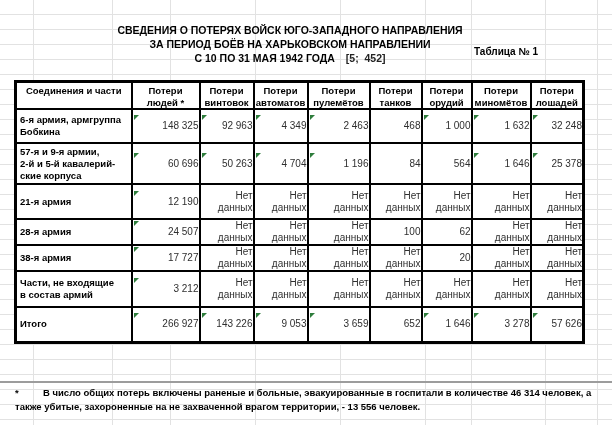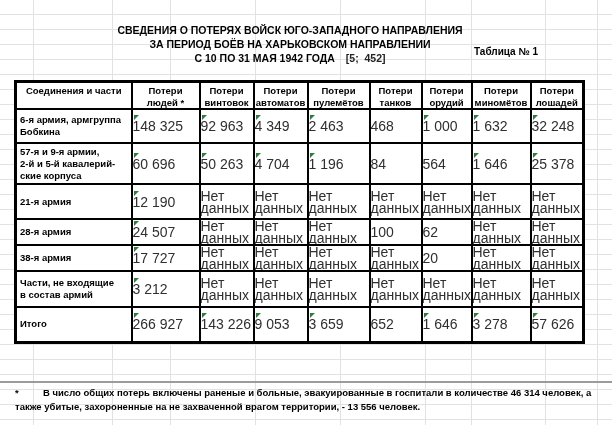--- a/index.html
+++ b/index.html
@@ -17,21 +17,21 @@
   .title { position:absolute; left:0; top:23px; width:532px; text-align:center;
     font-size:10.5px; font-weight:bold; line-height:14px;padding-left:48px; }
   .title .ref { font-weight:bold; white-space:pre; margin-left:11px; color:#222;text-align:right; }
   .tbl-wrap { position:absolute; left:14px; top:80px; }
   table { border-collapse:collapse; table-layout:fixed; width:568px; border:3px solid #000; background:#f9a8d4; }
   th, td { border:2px solid #000; background:#fff; overflow:hidden; white-space:pre-line; }
   th { font-size:9.5px; font-weight:bold; line-height:11.5px; vertical-align:top;
        padding-top:2px; text-align:center; }
   td.rl { font-size:9.5px; font-weight:bold; line-height:12px; text-align:left;
        padding:1px 2px 1px 3px; vertical-align:middle;margin-top:37px; }
-  td.vc { font-size:14px; color:#2f2f2f; text-align:left; vertical-align:middle;
+  td.vc { font-size:10px; color:#2f2f2f; text-align:right; vertical-align:middle;
        line-height:12px; position:relative; }
   .flag { position:absolute; left:1px; top:calc(50% - 11px); width:0; height:0;
        border-top:5px solid var(--green); border-right:5px solid transparent; }
   thead tr { height:23px; }
   tbody tr:nth-child(1) { height:34px; }
   tbody tr:nth-child(2) { height:41px; }
   tbody tr:nth-child(3) { height:35px; }
   tbody tr:nth-child(4) { height:19px; }
   tbody tr:nth-child(5) { height:22px; }
   tbody tr:nth-child(6) { height:36px; }

